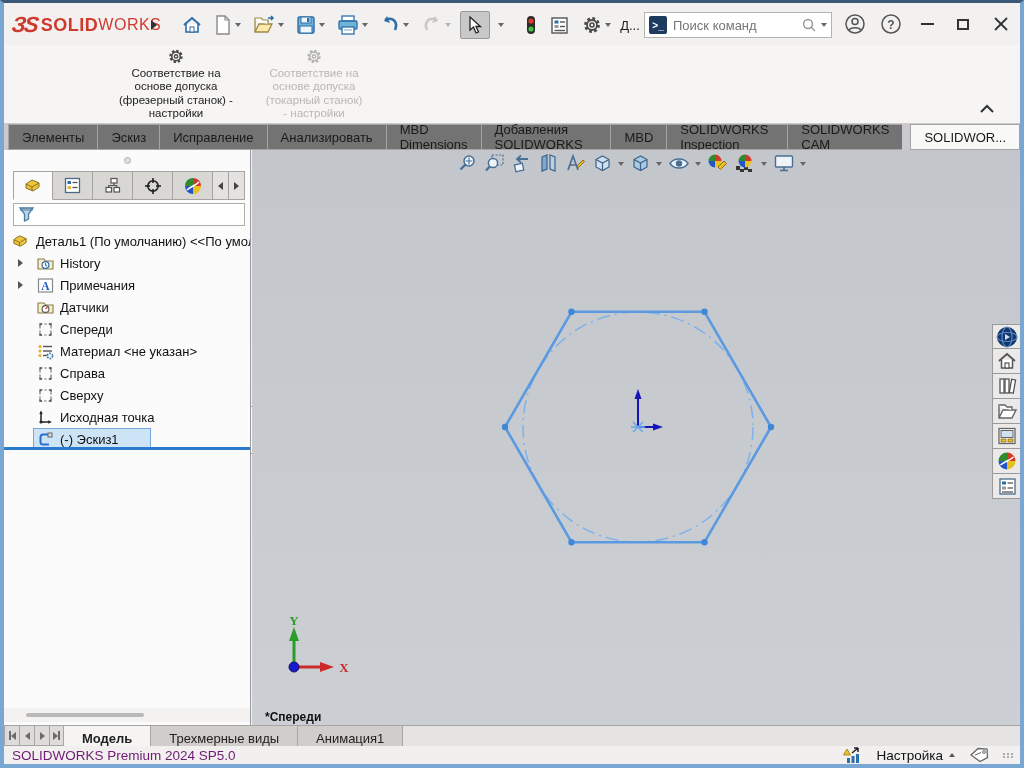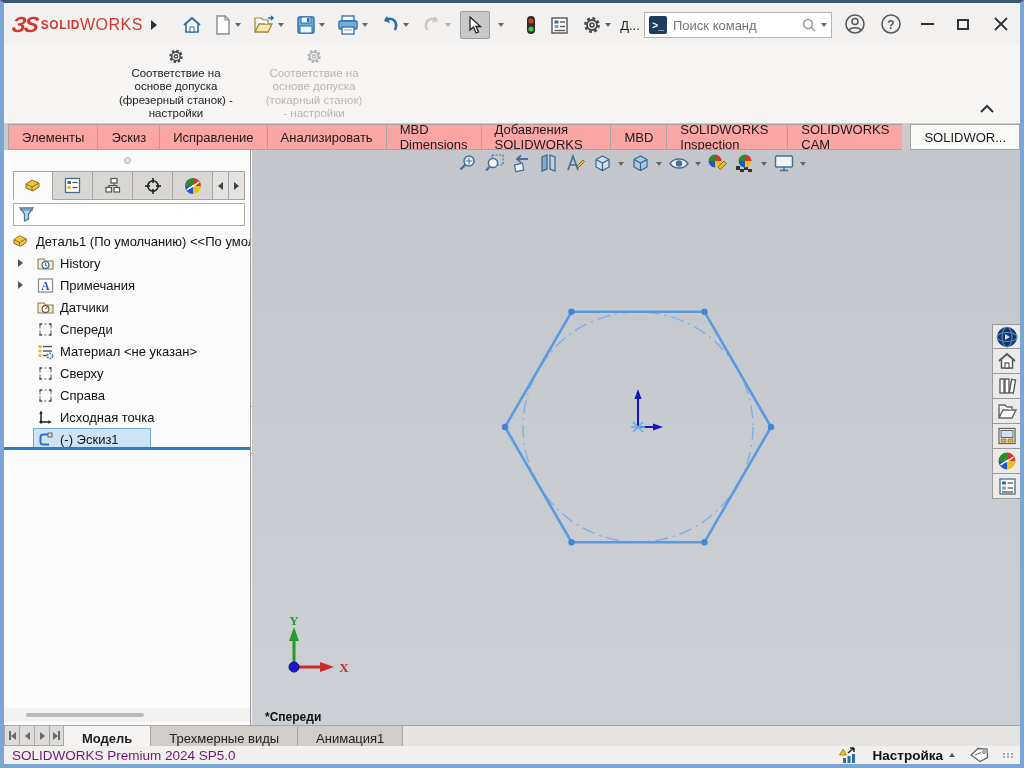--- a/index.html
+++ b/index.html
@@ -5,21 +5,21 @@
   * { margin:0; padding:0; box-sizing:border-box; }
   html,body { width:1024px; height:768px; font-family:"Liberation Sans",sans-serif; }
   #win { position:relative; width:1024px; height:768px; background:#f2f1f0; overflow:hidden;
          border-top:3px solid #3c5a77; border-left:4px solid #79a6d2; border-right:4px solid #79a6d2; border-bottom:4px solid #79a6d2; }
   .abs { position:absolute; }
 
   
   #titlebar { position:absolute; left:0; top:0; width:1016px; height:42px; background:#f2f1f0; }
   #logo { position:absolute; left:8px; top:9px; display:flex; align-items:center; gap:4px; color:#cf3a2d; }
   #logo .mark { font-size:22px; font-weight:bold; font-style:italic; letter-spacing:-2px; transform:skewX(-8deg); }
-  #logo .nb { font-size:12px; font-weight:bold; letter-spacing:.5px; }
+  #logo .nb { font-size:18px; font-weight:bold; letter-spacing:.5px; }
   #logo .nl { font-size:16px; font-weight:normal; letter-spacing:.5px; margin-left:-4px; }
   .flyout { width:0; height:0; border-left:6px solid #333; border-top:5px solid transparent; border-bottom:5px solid transparent; }
   .tbtn { position:absolute; top:8px; height:28px; display:flex; align-items:center; justify-content:center; border-radius:2px; }
   .caret-down { width:0; height:0; border-top:4px solid #666; border-left:3.5px solid transparent; border-right:3.5px solid transparent; margin-left:3px; }
   .caret-down.dis { border-top-color:#b5b5b5; }
   #selbtn { background:#c8c8c8; border:1px solid #9a9a9a; width:30px; }
   #searchbox { position:absolute; left:640px; top:9px; width:188px; height:26px; background:#fff; border:1px solid #b5b3b1; display:flex; align-items:center; }
   #searchbox .term { width:18px; height:18px; background:#1d3a5f; border-radius:2px; margin:0 6px 0 4px; color:#fff; font-size:10px; font-weight:bold; display:flex; align-items:center; justify-content:center; }
   #searchbox input { flex:1; border:none; outline:none; font-size:13px; color:#15803d; background:transparent; min-width:10px; }
   .wctrl { position:absolute; top:6px; width:30px; height:30px; display:flex; align-items:center; justify-content:center; }
@@ -27,21 +27,21 @@
   
   #ribbon { position:absolute; left:0; top:42px; width:1016px; height:79px; background:#f6f5f4; border-bottom:1px solid #cfcdcb; }
   .rbtn { position:absolute; top:3px; height:73px; display:flex; flex-direction:column; align-items:center; }
   .rbtn .lbl { font-size:11.5px; line-height:1.18; text-align:center; color:#222; white-space:pre-line; margin-top:2px; }
   .rbtn.disabled .lbl { color:#b9b7b5; }
   .rbtn.disabled svg { opacity:.38; }
 
   
   #cmdtabs { position:absolute; left:0; top:121px; width:1016px; height:26px; background:#cbc9cd; display:flex; padding-left:4px; }
   .ctab { height:26px; display:flex; align-items:center; justify-content:center; padding:0 13px; font-size:13px; color:#1a1a1a;
-          background:#fca5a5; border:1px solid #a6a4a2; border-right:none; }
+          background:#737373; border:1px solid #a6a4a2; border-right:none; }
   .ctab:last-child { border-right:1px solid #a6a4a2; }
   .ctab.active { background:#f8f8f7; font-weight:normal;margin-left:8px; }
 
   
   #main { position:absolute; left:0; top:147px; width:1016px; height:575px; }
   #leftpanel { position:absolute; left:0; top:0; width:247px; height:575px; background:#fbfbfb; border-right:1px solid #9a9a9a; overflow:hidden; }
   #panel-topstrip { position:absolute; left:0; top:0; width:246px; height:20px; background:#fbfbfb; }
   .dotgrip { width:7px; height:7px; border-radius:50%; background:#e0e0e0; border:1px solid #b0b0b0; }
   #ftabs { position:absolute; left:9px; top:21px; width:232px; height:29px; display:flex; }
   .ftab { width:40px; height:29px; background:#d9d7d4; border:1px solid #a6a4a2; border-left:none; display:flex; align-items:center; justify-content:center; }
@@ -80,21 +80,21 @@
   .ntri-l { width:0;height:0;border-right:5px solid #6a6a6a;border-top:4px solid transparent;border-bottom:4px solid transparent; }
   .ntri-r { width:0;height:0;border-left:5px solid #6a6a6a;border-top:4px solid transparent;border-bottom:4px solid transparent; }
   .navbar-edge { width:2px; height:9px; background:#6a6a6a; }
   .btab { display:flex; align-items:center; justify-content:center; font-size:13px; color:#222; padding:12px 18px; background:#d0cdcb; border:1px solid #a8a6a4; border-left:none; }
   .btab.active { background:#f5f4f3; font-weight:bold; }
   #btfill { flex:1; background:#e6e4e2; border-top:1px solid #a8a6a4; }
 
   
   #statusbar { position:absolute; left:0; top:743px; width:1016px; height:18px; background:#f1f0ef; display:flex; align-items:center; }
   #statusleft { font-size:13.5px; color:#701a75; margin-left:8px; }
-  #statusright { position:absolute; right:6px; display:flex; align-items:center; gap:14px;font-weight:bold; }
+  #statusright { position:absolute; right:6px; display:flex; align-items:center; gap:14px; }
   #statusright .cfg { font-size:13.5px; color:#111; display:flex; align-items:center; gap:6px; }
   .caret-up { width:0; height:0; border-bottom:4px solid #555; border-left:3.5px solid transparent; border-right:3.5px solid transparent; }
   .gripdots { display:grid; grid-template-columns:3px 3px 3px; grid-gap:1px; }
   .gripdots i { width:2px; height:2px; background:#b0aeac; }
 </style>
 </head>
 <body>
 
 <div id="win">
 
@@ -394,28 +394,28 @@
               <line x1="6" y1="12.5" x2="10" y2="12.5" stroke="#555" stroke-width="1.4"></line>
               <circle cx="13" cy="13" r="2.6" fill="none" stroke="#2d6da8" stroke-width="1.6" stroke-dasharray="1.6 1.2"></circle>
             </svg>
           <span class="tlabel">Материал &lt;не указан&gt;</span>
         </div>
         <div class="trow">
           <svg class="ticon" viewBox="0 0 17 17">
               <rect x="3" y="3" width="11" height="11" fill="none" stroke="#777" stroke-width="1.2" stroke-dasharray="2.4 2"></rect>
               <path d="M3,5 V3 H5 M12,3 H14 V5 M14,12 V14 H12 M5,14 H3 V12" fill="none" stroke="#555" stroke-width="1.3"></path>
             </svg>
-          <span class="tlabel">Сверху</span>
+          <span class="tlabel">Справа</span>
         </div>
         <div class="trow">
           <svg class="ticon" viewBox="0 0 17 17">
               <rect x="3" y="3" width="11" height="11" fill="none" stroke="#777" stroke-width="1.2" stroke-dasharray="2.4 2"></rect>
               <path d="M3,5 V3 H5 M12,3 H14 V5 M14,12 V14 H12 M5,14 H3 V12" fill="none" stroke="#555" stroke-width="1.3"></path>
             </svg>
-          <span class="tlabel">Справа</span>
+          <span class="tlabel">Сверху</span>
         </div>
         <div class="trow">
           <svg class="ticon" viewBox="0 0 17 17">
               <line x1="4" y1="13" x2="4" y2="4" stroke="#222" stroke-width="1.5"></line>
               <path d="M4,1.5 L2.3,5 L5.7,5 Z" fill="#222"></path>
               <line x1="4" y1="13" x2="12" y2="13" stroke="#222" stroke-width="1.5"></line>
               <path d="M14.8,13 L11.3,11.3 L11.3,14.7 Z" fill="#222"></path>
               <circle cx="4" cy="13" r="1.6" fill="#222"></circle>
             </svg>
           <span class="tlabel">Исходная точка</span>

